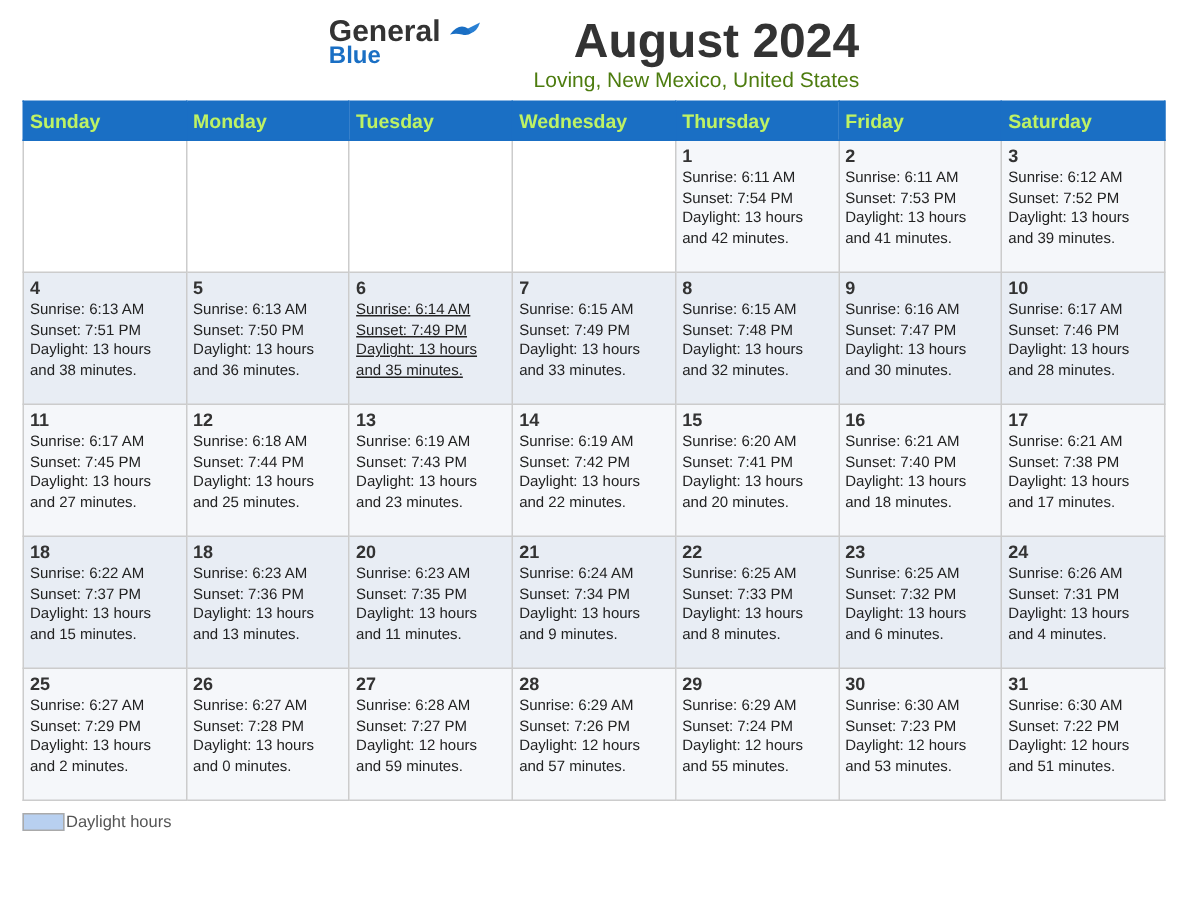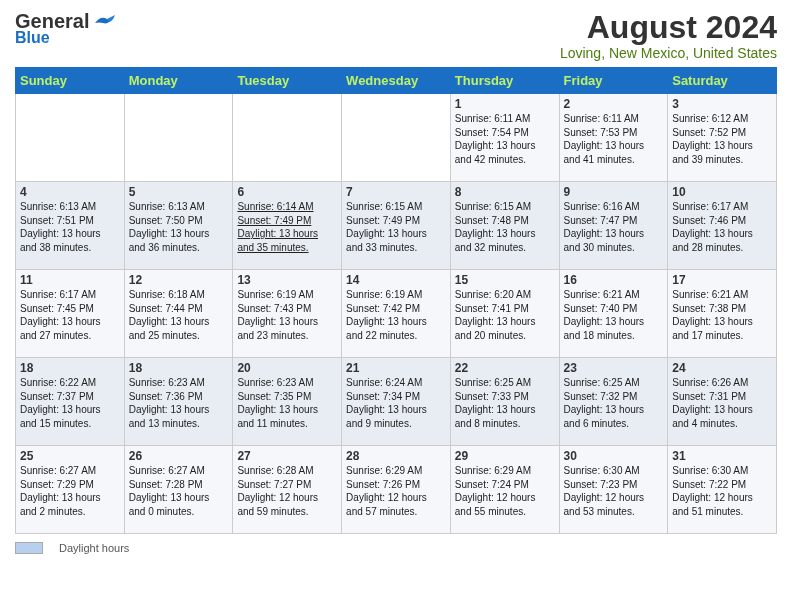--- a/index.html
+++ b/index.html
@@ -10,21 +10,21 @@
       min-height: 612px;
       padding: 0;
     }
     .page {
       width: 792px;
       background: #fff;
       padding: 10px 15px 10px 15px;
     }
     .header {
       display: flex;
-      justify-content: space-between;
+      justify-content: center;
       align-items: flex-start;
       margin-bottom: 6px;
     }
     .logo {
       display: flex;
       flex-direction: column;
       align-items: flex-start;
     }
     .logo-row {
       display: flex;
@@ -87,21 +87,21 @@
       line-height: 1.35;
       color: #222;
     }
     .empty-cell {
       background: #fff !important;
     }
     .footer {
       margin-top: 8px;
       display: flex;
       align-items: center;
-      gap: 16px;
+      gap: 1px;
       font-size: 11px;
       color: #555;
     }
     .legend-box {
       width: 28px;
       height: 12px;
       background: #b8d0f0;
       border: 1px solid #aaa;
       display: inline-block;
     }

